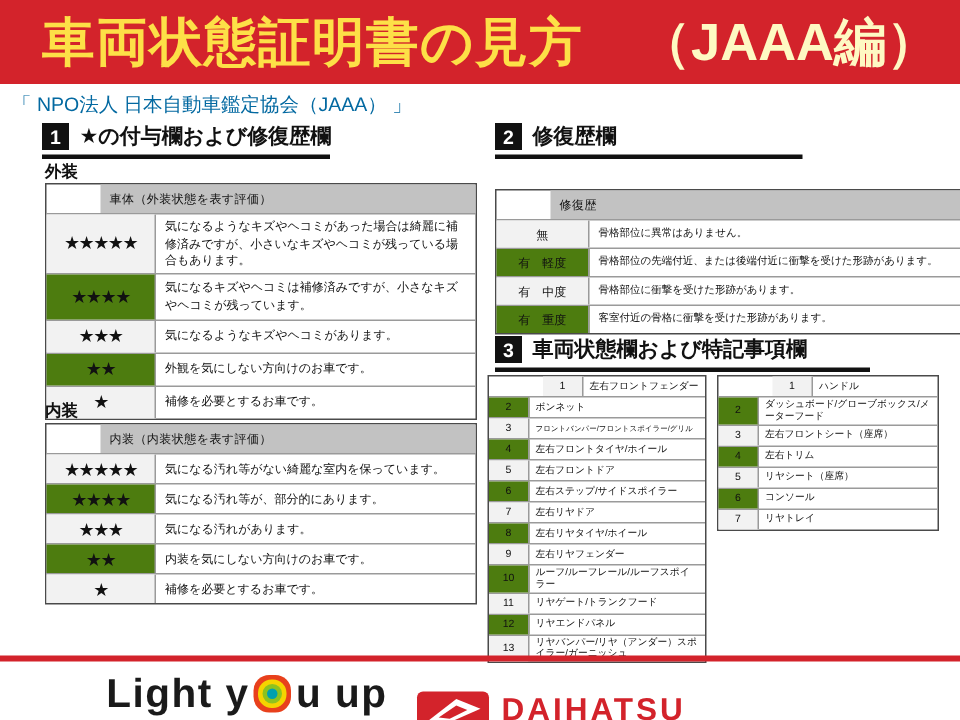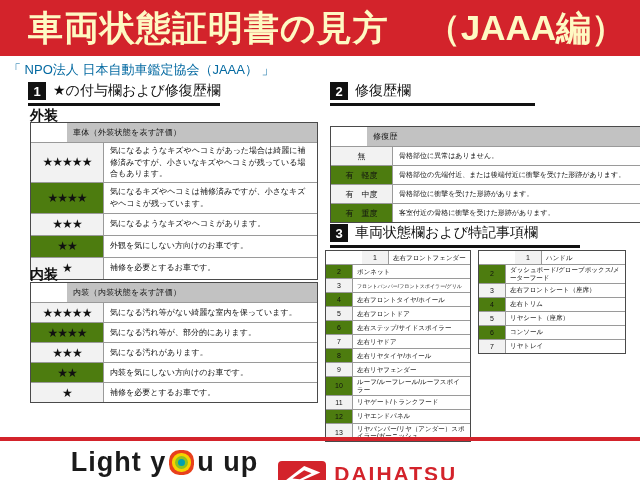--- a/index.html
+++ b/index.html
@@ -7,38 +7,38 @@
     width:640px;height:480px;position:relative;overflow:hidden;
     background:#ffffff;
     font-family:"Liberation Sans","DejaVu Sans",sans-serif;
     color:#111;
   }
   
   .banner{
     position:absolute;left:0;top:0;width:640px;height:56px;
     background:#d3232b;display:flex;align-items:center;
   }
-  .banner-title{font-size:35px;font-weight:bold;color:#fef9c3;margin-left:28px;letter-spacing:1px;white-space:nowrap;}
+  .banner-title{font-size:35px;font-weight:bold;color:#fde047;margin-left:28px;letter-spacing:1px;white-space:nowrap;}
   .banner-edition{font-size:35px;font-weight:bold;color:#fef9c3;margin-left:auto;margin-right:14px;white-space:nowrap;}
   
   .subtitle{position:absolute;left:8px;top:61px;font-size:13px;color:#0369a1;white-space:nowrap;}
   
   .sec-heading{
     position:absolute;display:flex;align-items:center;gap:7px;
     border-bottom:3px solid #111;padding-bottom:3px;box-sizing:border-box;
   }
   .sec-num{
     width:18px;height:18px;background:#111;color:#fff;flex:0 0 18px;
     font-size:13px;font-weight:bold;display:flex;align-items:center;justify-content:center;
   }
-  .sec-title{font-size:14px;font-weight:normal;white-space:nowrap;}
+  .sec-title{font-size:14px;font-weight:bold;white-space:nowrap;}
   #sec1{left:28px;top:82px;width:192px;}
   #sec2{left:330px;top:82px;width:205px;}
   #sec3{left:330px;top:224px;width:250px;}
-  .grp-label{position:absolute;font-size:14px;font-weight:bold;}
+  .grp-label{position:absolute;font-size:11px;font-weight:bold;}
   
   .tbl{position:absolute;border:1px solid #4a4a4a;background:#fff;box-sizing:border-box;}
   .trow{display:flex;border-top:1px solid #9a9a9a;align-items:stretch;}
   .trow:first-child{border-top:none;padding-left:36px;}
   .thdr{background:#c2c2c2;font-size:8px;padding:4px 6px;letter-spacing:.3px;}
   .cell-key{
     border-right:1px solid #9a9a9a;display:flex;align-items:center;justify-content:center;
     flex:0 0 auto;box-sizing:border-box;text-align:center;
   }
   .cell-val{flex:1 1 auto;display:flex;align-items:center;padding:2px 6px;font-size:8px;line-height:1.45;box-sizing:border-box;}

